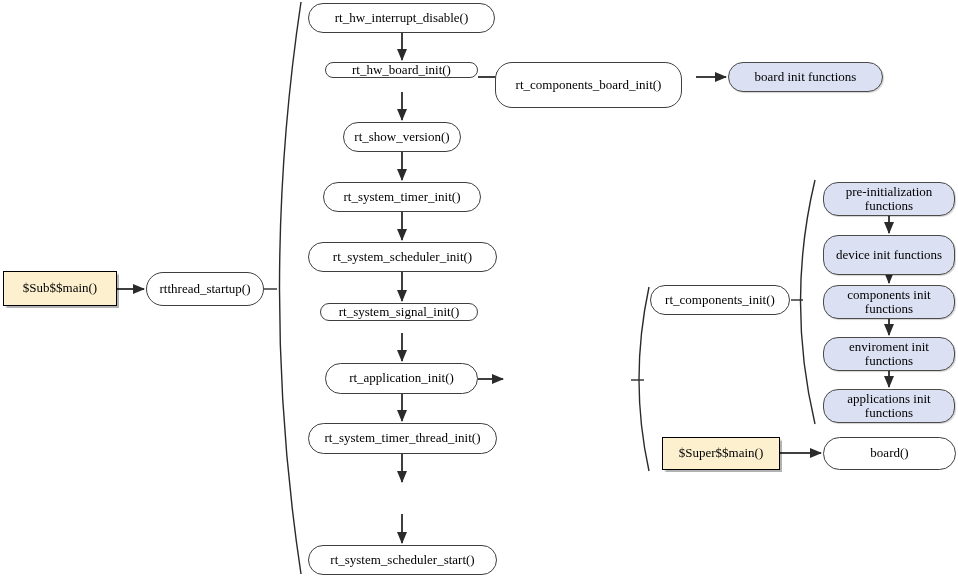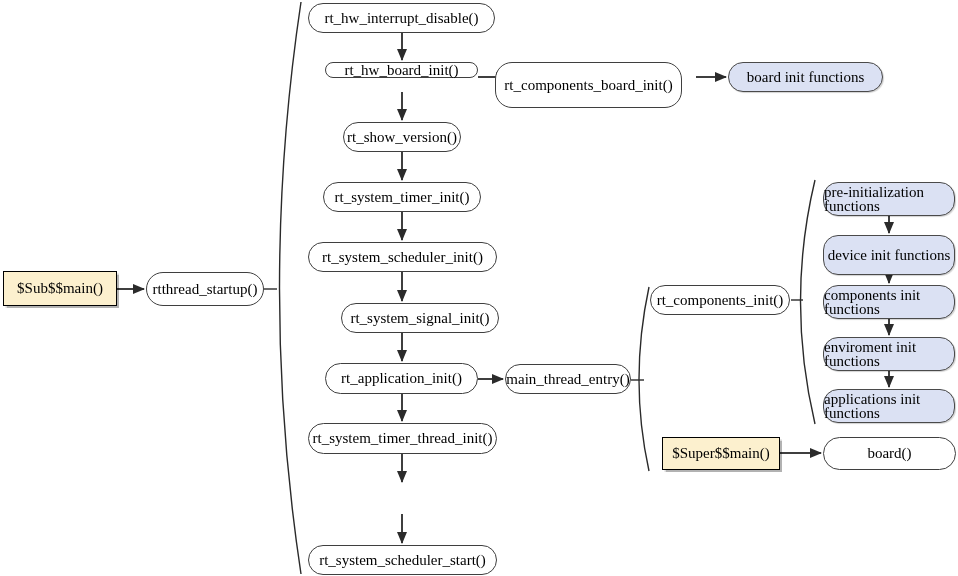--- a/index.html
+++ b/index.html
@@ -3,21 +3,21 @@
 <meta charset="utf-8">
 <style>
   html,body{margin:0;padding:0;background:#ffffff;}
   #stage{
     position:relative;width:958px;height:576px;background:#ffffff;overflow:hidden;
     font-family:"Liberation Serif","DejaVu Serif",serif;
   }
   #connectors{position:absolute;left:0;top:0;width:958px;height:576px;}
   .node{
     position:absolute;display:flex;align-items:center;justify-content:center;
-    text-align:left;font-size:15px;line-height:14.5px;color:#000;
+    text-align:center;font-size:13px;line-height:14.5px;color:#000;
     box-sizing:border-box;background:#ffffff;
   }
   .pill{border:1.4px solid #3f3f3f;border-radius:17px;}
   .group{background:#dbe1f3;border:1.4px solid #4a4a4a;border-radius:15px;
     box-shadow:1px 1px 1px rgba(0,0,0,0.18);}
   .entry{background:#fcf0ce;border:1px solid #000;border-radius:0;
     box-shadow:1.5px 1.5px 1px rgba(0,0,0,0.3);}
 </style>
 </head>
 <body>
@@ -68,29 +68,28 @@
   </svg>
 
   <div class="node entry" style="left:3px;top:271px;width:114px;height:35px">$Sub$$main()</div>
   <div class="node pill" style="left:146px;top:272px;width:118px;height:34px">rtthread_startup()</div>
 
   <div class="node pill" style="left:308px;top:3px;width:187px;height:30px">rt_hw_interrupt_disable()</div>
   <div class="node pill" style="left:325px;top:62px;width:153px;height:16px">rt_hw_board_init()</div>
   <div class="node pill" style="left:343px;top:122px;width:118px;height:30px">rt_show_version()</div>
   <div class="node pill" style="left:323px;top:182px;width:158px;height:30px">rt_system_timer_init()</div>
   <div class="node pill" style="left:308px;top:242px;width:189px;height:30px">rt_system_scheduler_init()</div>
-  <div class="node pill" style="left:341px;top:303px;width:158px;height:30px">rt_system_signal_init()</div>
+  <div class="node pill" style="left:320px;top:303px;width:158px;height:18px">rt_system_signal_init()</div>
   <div class="node pill" style="left:325px;top:363px;width:153px;height:31px">rt_application_init()</div>
   <div class="node pill" style="left:308px;top:423px;width:189px;height:31px">rt_system_timer_thread_init()</div>
   <div class="node pill" style="left:308px;top:545px;width:189px;height:30px">rt_system_scheduler_start()</div>
 
   <div class="node pill" style="left:495px;top:62px;width:187px;height:46px">rt_components_board_init()</div>
   <div class="node group" style="left:728px;top:62px;width:155px;height:30px">board init functions</div>
 
-  <div class="node pill" style="left:505px;top:364px;width:126px;height:30px">main_thread_entry()</div>
   <div class="node pill" style="left:650px;top:285px;width:140px;height:30px">rt_components_init()</div>
   <div class="node entry" style="left:662px;top:437px;width:118px;height:33px">$Super$$main()</div>
   <div class="node pill" style="left:823px;top:437px;width:133px;height:33px">board()</div>
 
   <div class="node group" style="left:823px;top:182px;width:132px;height:34px">pre-initialization functions</div>
   <div class="node group" style="left:823px;top:235px;width:132px;height:40px">device init functions</div>
   <div class="node group" style="left:823px;top:285px;width:132px;height:34px">components init functions</div>
   <div class="node group" style="left:823px;top:337px;width:132px;height:34px">enviroment init functions</div>
   <div class="node group" style="left:823px;top:389px;width:132px;height:34px">applications init functions</div>
 

